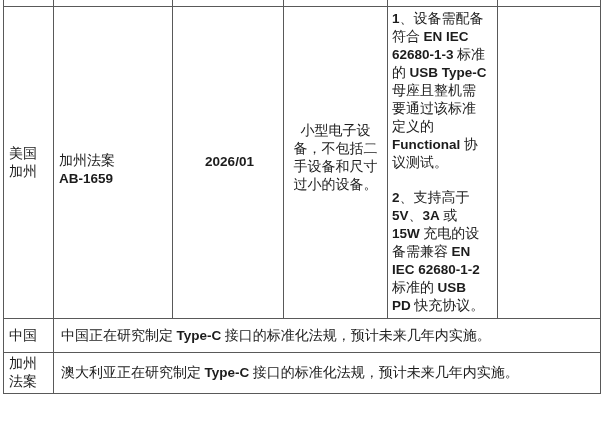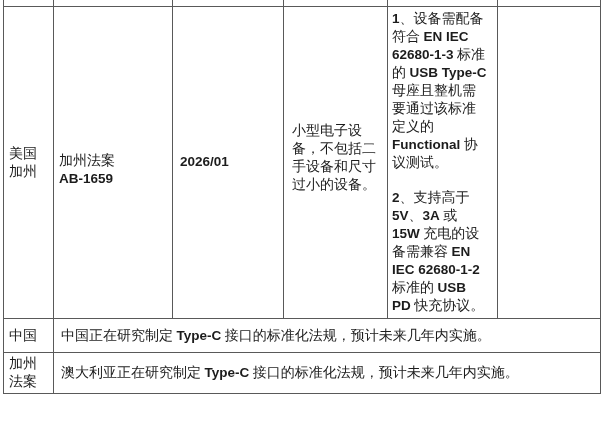--- a/index.html
+++ b/index.html
@@ -35,22 +35,22 @@
     height: 6px;
     padding: 0;
   }
   tr.main-row { height: 303px; }
   tr.note-row-1 { height: 34px; }
   tr.note-row-2 { height: 35px; }
   tr.note-row-3 { height: 40px; }
 
   td.c-region { padding: 2px 4px 2px 5px; }
   td.c-law    { padding: 16px 4px 2px 5px; }
-  td.c-date   { padding: 0 4px 2px 7px; }
-  td.c-scope  { padding: 2px 8px 12px 8px; }
+  td.c-date   { padding: 0 4px 2px 7px; text-align: center; }
+  td.c-scope  { padding: 2px 8px 12px 8px; text-align: center; }
   td.c-req    {
     vertical-align: top;
     padding: 3px 9px 3px 4px;
   }
   td.c-note   { padding: 2px 4px 2px 7px; }
 
   .para2 { margin-top: 17px; }
 
   .latin {
     font-family: "Liberation Sans", sans-serif;

